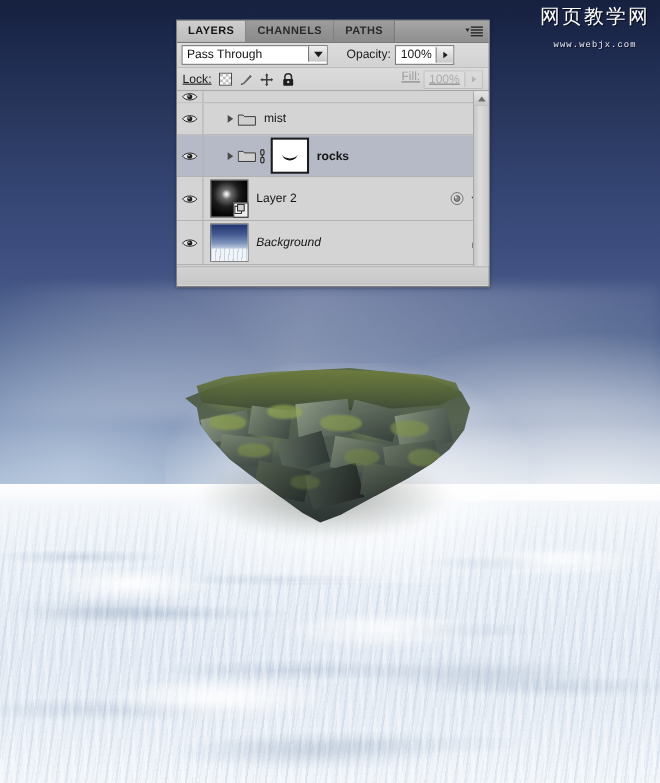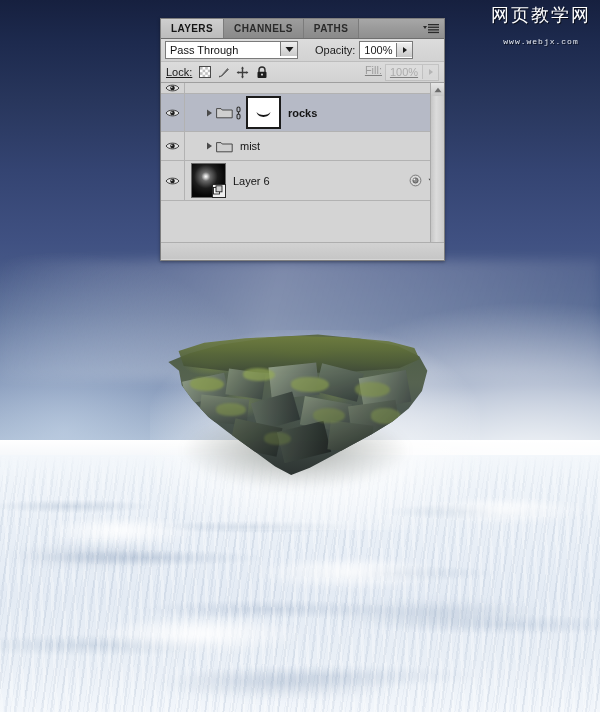--- a/index.html
+++ b/index.html
@@ -437,20 +437,44 @@
     <div class="layer-row">
       <div class="eye-cell">
         <svg width="15" height="10" viewBox="0 0 15 10">
           <path d="M1 5 C3.5 1.2 11.5 1.2 14 5 C11.5 8.8 3.5 8.8 1 5 Z" fill="#e4e4e4" stroke="#2a2a2a" stroke-width="0.9"></path>
           <circle cx="7.5" cy="5" r="2.3" fill="#1d1d1d"></circle>
           <circle cx="6.8" cy="4.3" r="0.7" fill="#f2f2f2"></circle>
         </svg>
       </div>
     </div>
 
+    <div class="layer-row">
+      <div class="eye-cell">
+        <svg width="15" height="10" viewBox="0 0 15 10">
+          <path d="M1 5 C3.5 1.2 11.5 1.2 14 5 C11.5 8.8 3.5 8.8 1 5 Z" fill="#e4e4e4" stroke="#2a2a2a" stroke-width="0.9"></path>
+          <circle cx="7.5" cy="5" r="2.3" fill="#1d1d1d"></circle>
+          <circle cx="6.8" cy="4.3" r="0.7" fill="#f2f2f2"></circle>
+        </svg>
+      </div>
+      <div class="row-body">
+        <span class="indent"></span>
+        <span class="tri">
+          <svg width="7" height="8" viewBox="0 0 7 8">
+              <polygon points="1,0.5 6,4 1,7.5" fill="#4a4a4a"></polygon>
+            </svg>
+        </span>
+        <span class="folder-ico">
+          <svg width="17" height="13" viewBox="0 0 17 13">
+            <path d="M0.6 11.8 L0.6 2.6 L5 2.6 L6.2 4 L16.2 4 L16.2 11.8 Z" fill="#cfcfcf" stroke="#3b3b3b" stroke-width="0.9"></path>
+          </svg>
+        </span>
+        <span class="layer-name">mist</span>
+      </div>
+    </div>
+
     <div class="layer-row selected">
       <div class="eye-cell">
         <svg width="15" height="10" viewBox="0 0 15 10">
           <path d="M1 5 C3.5 1.2 11.5 1.2 14 5 C11.5 8.8 3.5 8.8 1 5 Z" fill="#e4e4e4" stroke="#2a2a2a" stroke-width="0.9"></path>
           <circle cx="7.5" cy="5" r="2.3" fill="#1d1d1d"></circle>
           <circle cx="6.8" cy="4.3" r="0.7" fill="#f2f2f2"></circle>
         </svg>
       </div>
       <div class="row-body">
         <span class="indent"></span>
@@ -471,44 +495,20 @@
             <rect x="4" y="5.5" width="1" height="3" fill="#2e2e2e"></rect>
           </svg>
         </span>
         <span class="thumb mask-sel">
           <svg class="mask-curve" viewBox="0 0 29 29" preserveAspectRatio="none">
             <rect x="0" y="0" width="29" height="29" fill="#ffffff"></rect>
             <path d="M8 14 C9.5 20.5 19.5 20.5 21 14 C19 18 10 18 8 14 Z" fill="#151515"></path>
           </svg>
         </span>
         <span class="layer-name bold">rocks</span>
-      </div>
-    </div>
-
-    <div class="layer-row">
-      <div class="eye-cell">
-        <svg width="15" height="10" viewBox="0 0 15 10">
-          <path d="M1 5 C3.5 1.2 11.5 1.2 14 5 C11.5 8.8 3.5 8.8 1 5 Z" fill="#e4e4e4" stroke="#2a2a2a" stroke-width="0.9"></path>
-          <circle cx="7.5" cy="5" r="2.3" fill="#1d1d1d"></circle>
-          <circle cx="6.8" cy="4.3" r="0.7" fill="#f2f2f2"></circle>
-        </svg>
-      </div>
-      <div class="row-body">
-        <span class="indent"></span>
-        <span class="tri">
-          <svg width="7" height="8" viewBox="0 0 7 8">
-              <polygon points="1,0.5 6,4 1,7.5" fill="#4a4a4a"></polygon>
-            </svg>
-        </span>
-        <span class="folder-ico">
-          <svg width="17" height="13" viewBox="0 0 17 13">
-            <path d="M0.6 11.8 L0.6 2.6 L5 2.6 L6.2 4 L16.2 4 L16.2 11.8 Z" fill="#cfcfcf" stroke="#3b3b3b" stroke-width="0.9"></path>
-          </svg>
-        </span>
-        <span class="layer-name">mist</span>
       </div>
     </div>
 
     <div class="layer-row">
       <div class="eye-cell">
         <svg width="15" height="10" viewBox="0 0 15 10">
           <path d="M1 5 C3.5 1.2 11.5 1.2 14 5 C11.5 8.8 3.5 8.8 1 5 Z" fill="#e4e4e4" stroke="#2a2a2a" stroke-width="0.9"></path>
           <circle cx="7.5" cy="5" r="2.3" fill="#1d1d1d"></circle>
           <circle cx="6.8" cy="4.3" r="0.7" fill="#f2f2f2"></circle>
         </svg>
@@ -516,38 +516,62 @@
       <div class="row-body">
         <span class="thumb" style="width:33px;height:33px;">
           <span class="thumb-glow"></span>
           <span class="so-badge">
             <svg width="10" height="10" viewBox="0 0 10 10">
               <rect x="0.5" y="2.5" width="6" height="6.5" fill="#fff" stroke="#1f1f1f" stroke-width="0.9"></rect>
               <rect x="3" y="0.8" width="6" height="6" fill="#cfcfcf" stroke="#1f1f1f" stroke-width="0.9"></rect>
             </svg>
           </span>
         </span>
-        <span class="layer-name">Layer 6</span>
+        <span class="layer-name">Layer 2</span>
         <span class="row-right">
           <span class="fx-ico">
             <svg width="13" height="13" viewBox="0 0 13 13">
               <circle cx="6.5" cy="6.5" r="5.4" fill="#d9d9d9" stroke="#6f6f6f" stroke-width="0.9"></circle>
               <circle cx="6.5" cy="6.5" r="2.6" fill="#8e8e8e" stroke="#4e4e4e" stroke-width="0.8"></circle>
               <circle cx="5.3" cy="5.3" r="0.9" fill="#f4f4f4"></circle>
             </svg>
           </span>
           <span class="fx-ico">
             <svg width="8" height="6" viewBox="0 0 8 6">
                 <polygon points="0.5,0.8 7.5,0.8 4,5.2" fill="#3a3a3a"></polygon>
               </svg>
           </span>
         </span>
       </div>
     </div>
 
+    <div class="layer-row">
+      <div class="eye-cell">
+        <svg width="15" height="10" viewBox="0 0 15 10">
+          <path d="M1 5 C3.5 1.2 11.5 1.2 14 5 C11.5 8.8 3.5 8.8 1 5 Z" fill="#e4e4e4" stroke="#2a2a2a" stroke-width="0.9"></path>
+          <circle cx="7.5" cy="5" r="2.3" fill="#1d1d1d"></circle>
+          <circle cx="6.8" cy="4.3" r="0.7" fill="#f2f2f2"></circle>
+        </svg>
+      </div>
+      <div class="row-body">
+        <span class="thumb" style="width:33px;height:33px;">
+          <span class="thumb-sky"></span>
+        </span>
+        <span class="layer-name italic">Background</span>
+        <span class="row-right">
+          <span class="lockbadge">
+            <svg width="11" height="12" viewBox="0 0 11 12">
+              <path d="M3 5.5 L3 3.8 A2.5 2.5 0 0 1 8 3.8 L8 5.5" fill="none" stroke="#5b5b5b" stroke-width="1.2"></path>
+              <rect x="1.8" y="5.3" width="7.4" height="5.6" rx="0.8" fill="#8a8a8a" stroke="#5b5b5b" stroke-width="0.8"></rect>
+              <circle cx="5.5" cy="7.8" r="0.9" fill="#e0e0e0"></circle>
+            </svg>
+          </span>
+        </span>
+      </div>
+    </div>
 
     <div class="scrollbar">
       <div class="sb-up">
         <svg width="8" height="6" viewBox="0 0 8 6">
             <polygon points="4,0.8 7.5,5.2 0.5,5.2" fill="#6c6c6c"></polygon>
           </svg>
       </div>
       <div class="sb-track"></div>
     </div>
   </div>

